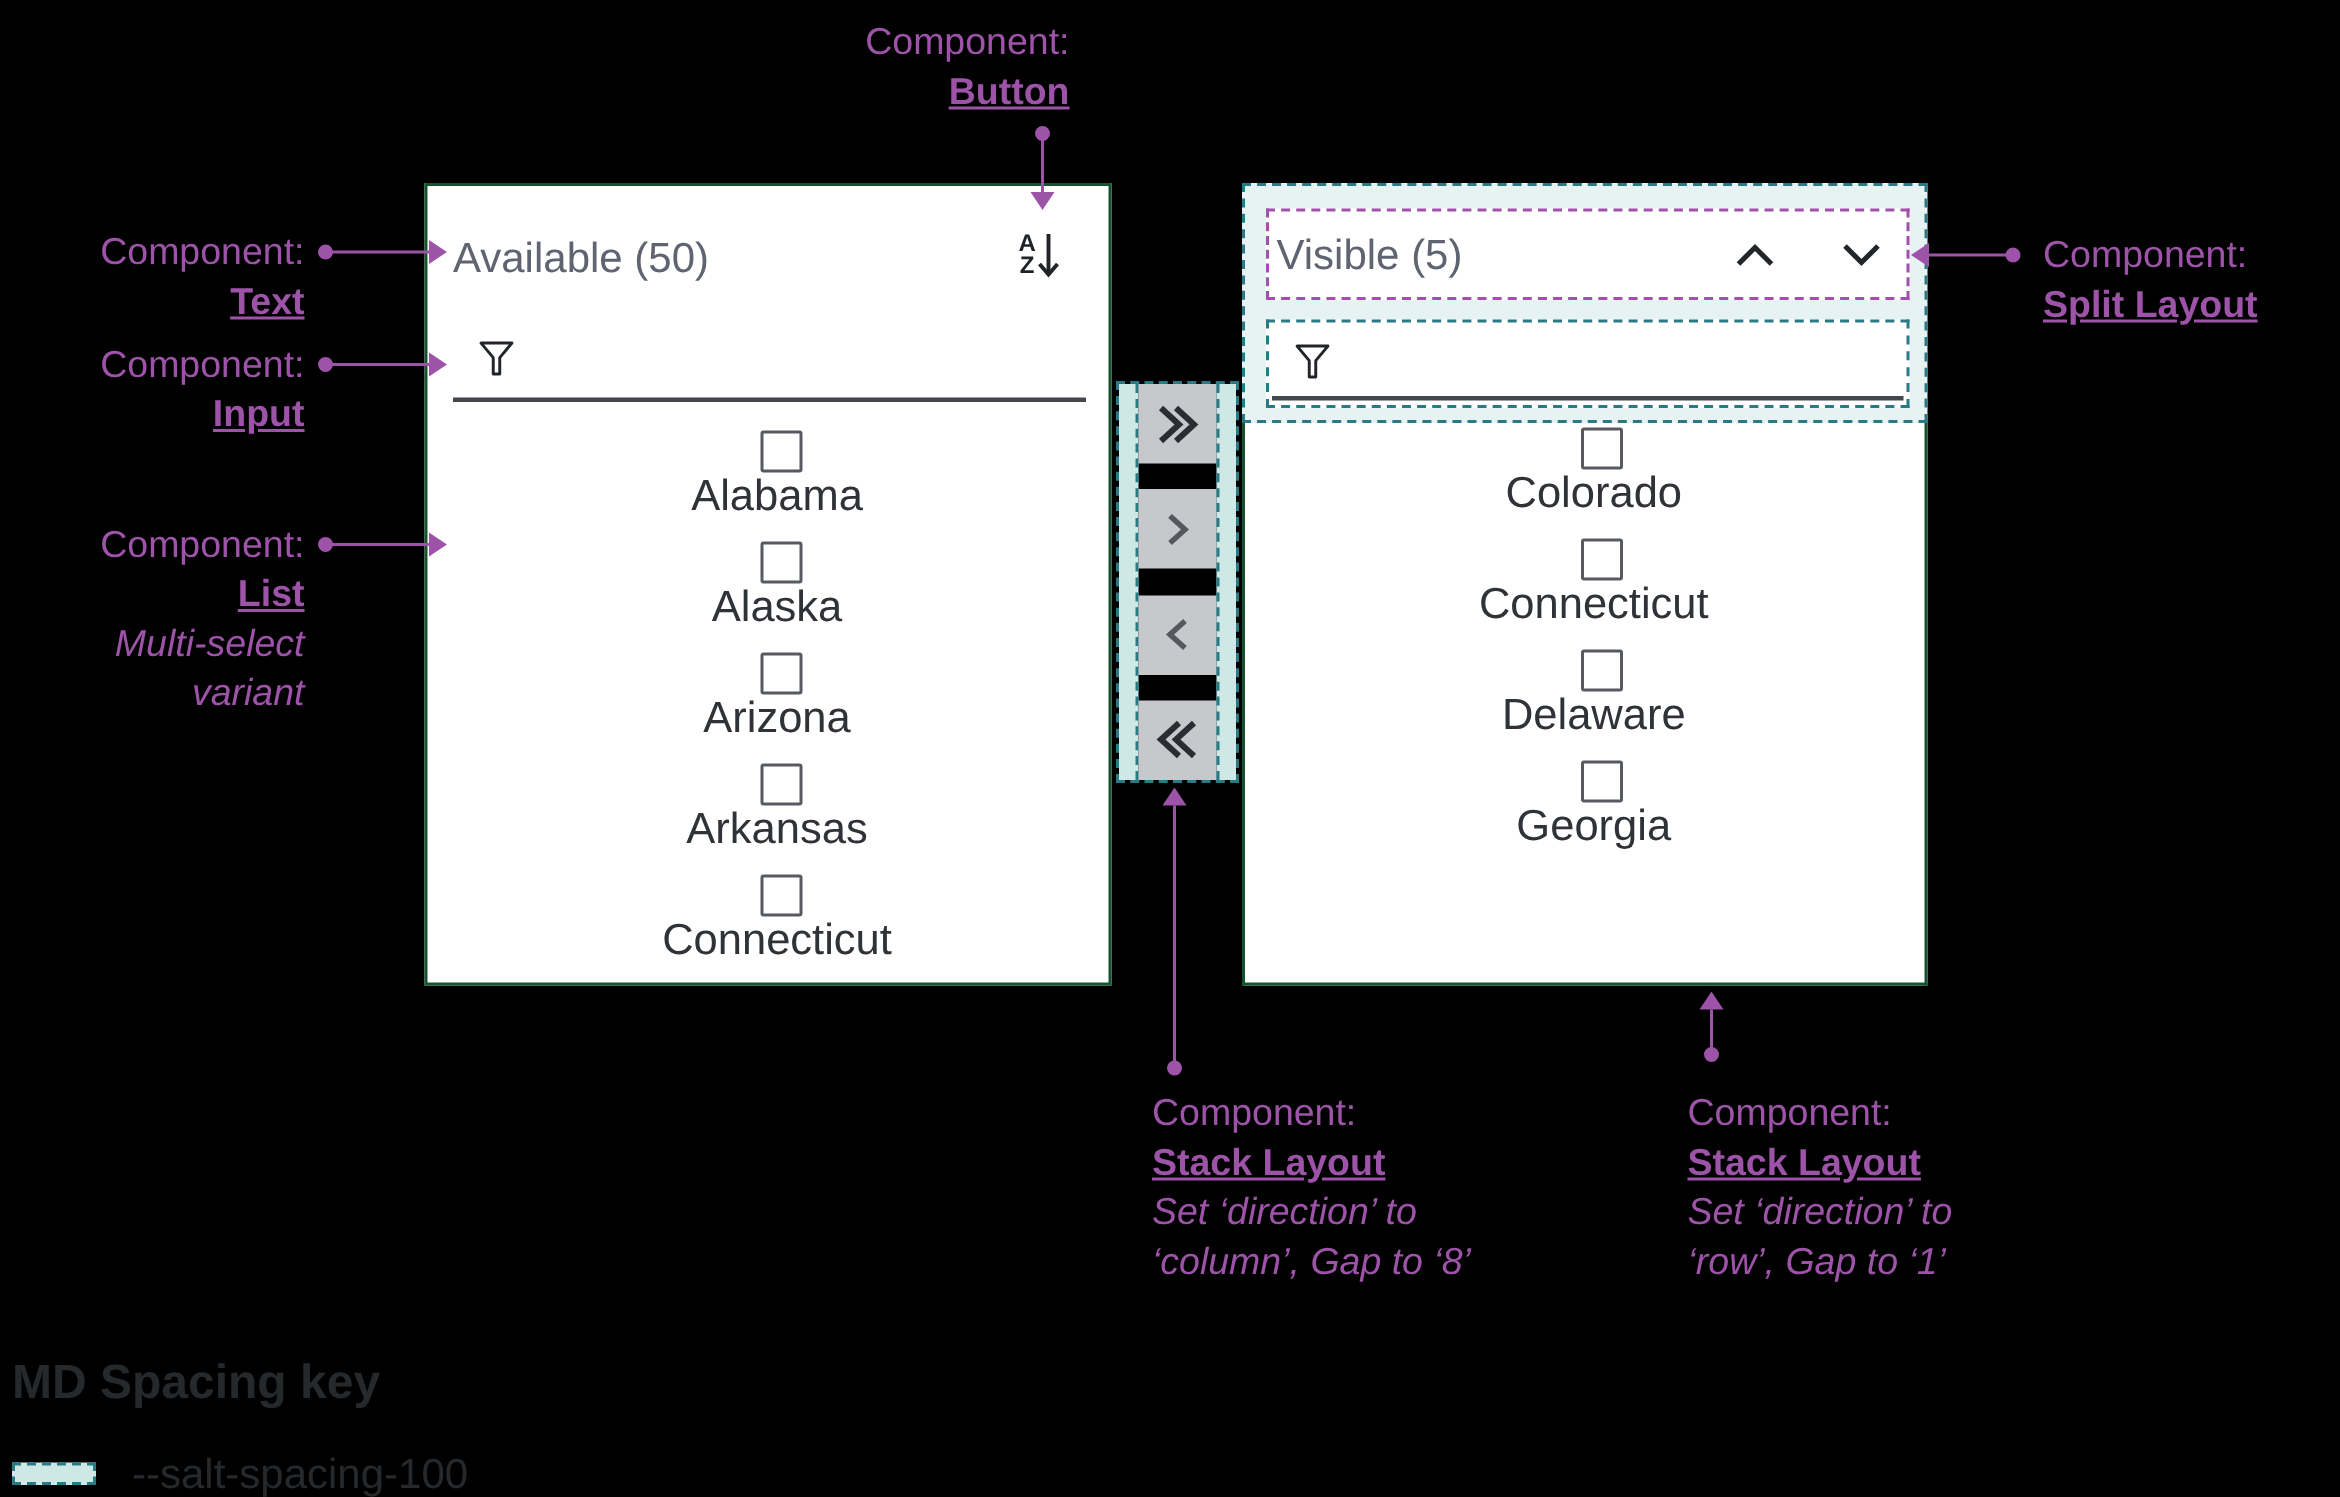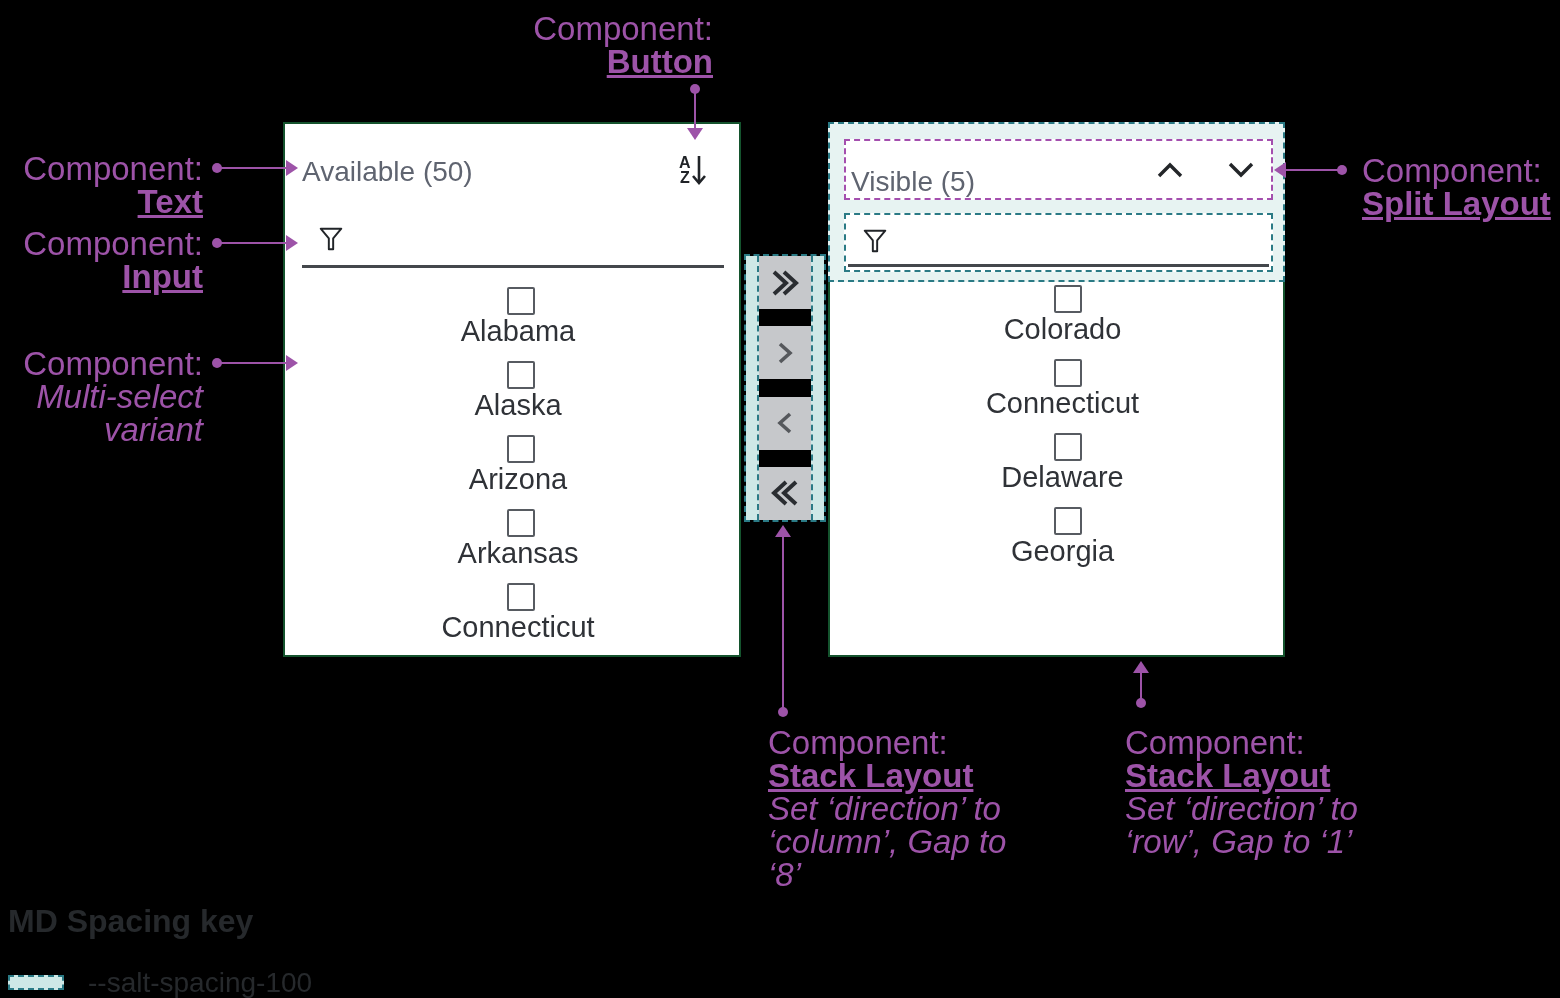--- a/index.html
+++ b/index.html
@@ -21,42 +21,42 @@
   .list-row{height:74px;display:flex;align-items:center;flex-direction:column;}
   .checkbox{width:28px;height:28px;border:2px solid #575B61;border-radius:2px;background:#fff;box-sizing:border-box;flex:none;}
   .lp-list .checkbox{margin-left:17px;}
   .rp-list .checkbox{margin-left:22px;}
   .item-label{margin-left:12px;font-size:29px;color:#2F3237;}
 
   
   .rp-header-zone{position:absolute;left:828px;top:122px;width:457px;height:160px;
                   background:#E7F3F2;border:2px dashed #2A7A85;box-sizing:border-box;}
   .rp-split-box{position:absolute;left:14px;top:15px;width:429px;height:61px;background:#fff;
-                border:2px dashed #A44FAE;box-sizing:border-box;display:flex;align-items:flex-end;}
+                border:2px dashed #A44FAE;box-sizing:border-box;display:flex;align-items:center;}
   .rp-title{margin-left:5px;font-size:28px;color:#5F6470;}
   .order-btn{position:absolute;top:19px;width:30px;height:22px;background:none;border:none;padding:0;cursor:pointer;}
   .btn-up{right:86px;} .btn-down{right:15px;}
   .rp-input-box{position:absolute;left:14px;top:89px;width:429px;height:59px;background:#fff;
                 border:2px dashed #2A7A85;box-sizing:border-box;}
   .rp-filter{left:16px;top:13px;}
   .rp-input-underline{position:absolute;left:2px;right:2px;bottom:3px;height:3px;background:#44474C;}
   .rp-list-zone{left:828px;top:282px;width:457px;height:375px;border-top:none;}
 
   
   .mid-strip{position:absolute;left:744px;top:254px;width:82px;height:268px;
              border:2px dashed #2A7A85;box-sizing:border-box;display:flex;}
   .mid-pad{width:11px;background:#CEE8E6;flex:none;}
   .mid-pad.l{border-right:2px dashed #2A7A85;}
   .mid-pad.r{border-left:2px dashed #2A7A85;}
   .mid-btn-col{flex:1;display:flex;flex-direction:column;justify-content:space-between;}
   .transfer-btn{height:53px;background:#C6C8CB;border:none;padding:0;display:flex;
                 align-items:center;justify-content:center;cursor:pointer;}
 
   
-  .ann{position:absolute;color:#9D53A8;font-size:33px;line-height:33px;}
+  .ann{position:absolute;color:#9D53A8;font-size:25px;line-height:33px;}
   .ann .bold{font-weight:700;text-decoration:underline;}
   .ann .italic{font-style:italic;}
   .ann.right-align{text-align:right;}
   .dot{position:absolute;width:10px;height:10px;border-radius:50%;background:#9D53A8;}
   .hline{position:absolute;height:2px;background:#9D53A8;}
   .vline{position:absolute;width:2px;background:#9D53A8;}
   .ah{position:absolute;width:0;height:0;}
   .ah-right{border-top:8px solid transparent;border-bottom:8px solid transparent;border-left:12px solid #9D53A8;}
   .ah-left{border-top:8px solid transparent;border-bottom:8px solid transparent;border-right:12px solid #9D53A8;}
   .ah-down{border-left:8px solid transparent;border-right:8px solid transparent;border-top:12px solid #9D53A8;}
@@ -217,20 +217,21 @@
   <div class="ann right-align" style="left:0px;top:227px;width:203px;">
     <div>Component:</div>
     <div class="bold">Input</div>
   </div>
   <div class="dot" style="left:212px;top:238px;"></div>
   <div class="hline" style="left:221px;top:242px;width:66px;"></div>
   <div class="ah ah-right" style="left:286px;top:235px;"></div>
 
   <div class="ann right-align" style="left:0px;top:347px;width:203px;">
     <div>Component:</div>
+    <div class="bold">List</div>
     <div class="italic">Multi-select</div>
     <div class="italic">variant</div>
   </div>
   <div class="dot" style="left:212px;top:358px;"></div>
   <div class="hline" style="left:221px;top:362px;width:66px;"></div>
   <div class="ah ah-right" style="left:286px;top:355px;"></div>
 
   <div class="ann" style="left:1362px;top:154px;width:200px;">
     <div>Component:</div>
     <div class="bold">Split Layout</div>

